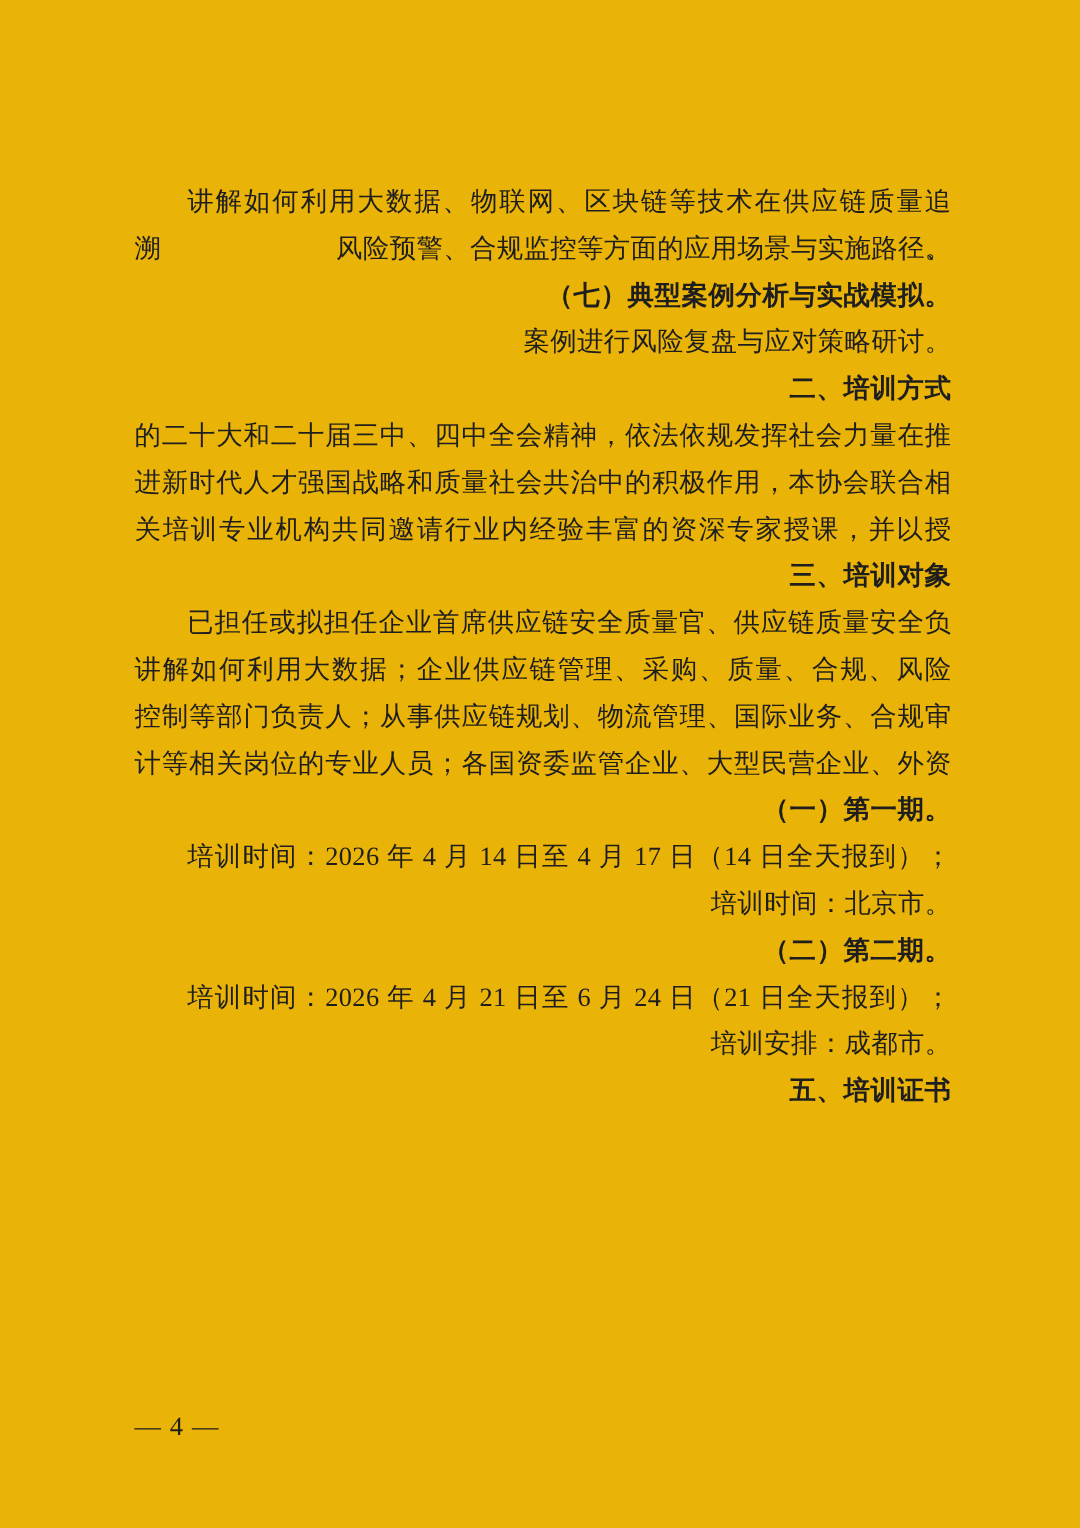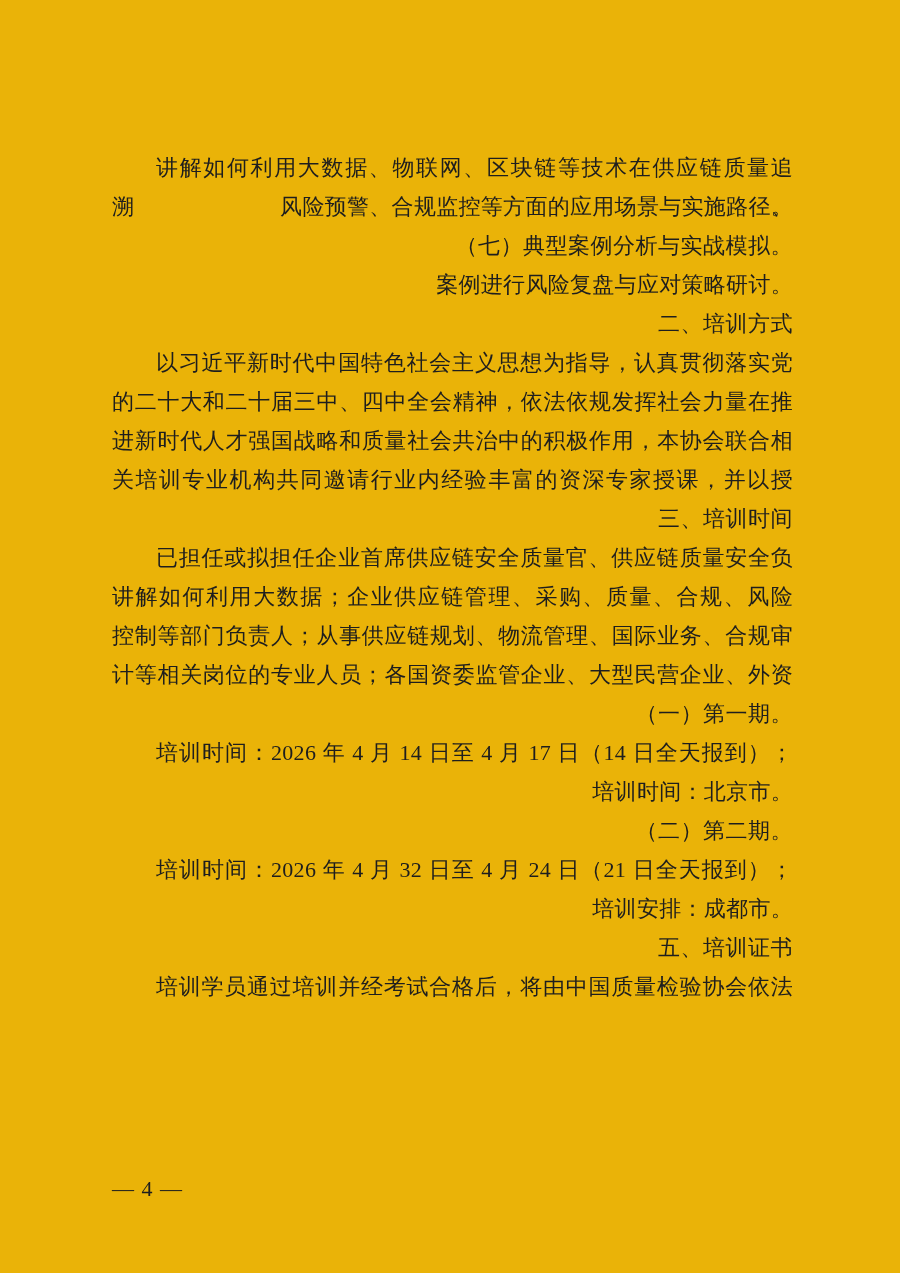--- a/index.html
+++ b/index.html
@@ -28,21 +28,21 @@
     line-height: 39px;
     font-size: 22px;
     white-space: normal;
     text-align: right;
     letter-spacing: 0.3px;
   }
   .line.indent {
     text-indent: 44px;
   }
   .line.bold {
-    font-weight: 400;
+    font-weight: 700;
     font-family: "Liberation Sans", "DejaVu Sans", sans-serif;
     letter-spacing: 0.5px;
   }
   .line.justify {
     text-align: justify;
     text-align-last: justify;
   }
   .footer {
     position: absolute;
     left: 112px;
@@ -57,32 +57,30 @@
 </head>
 <body>
 
 <div class="page">
   <div class="content" id="document-body">
       <div class="line indent justify">讲解如何利用大数据、物联网、区块链等技术在供应链质量追溯、</div>
       <div class="line">风险预警、合规监控等方面的应用场景与实施路径。</div>
       <div class="line indent bold">（七）典型案例分析与实战模拟。</div>
       <div class="line">案例进行风险复盘与应对策略研讨。</div>
       <div class="line indent bold">二、培训方式</div>
-      <div class="line indent justify">以习近平新时代中国特色社会主义思想为指导，认真贯彻落实党</div>
       <div class="line justify">的二十大和二十届三中、四中全会精神，依法依规发挥社会力量在推</div>
       <div class="line justify">进新时代人才强国战略和质量社会共治中的积极作用，本协会联合相</div>
       <div class="line justify">关培训专业机构共同邀请行业内经验丰富的资深专家授课，并以授</div>
-      <div class="line indent bold">三、培训时间</div>
+      <div class="line indent bold">三、培训对象</div>
       <div class="line indent justify">已担任或拟担任企业首席供应链安全质量官、供应链质量安全负</div>
       <div class="line justify">讲解如何利用大数据；企业供应链管理、采购、质量、合规、风险</div>
       <div class="line justify">控制等部门负责人；从事供应链规划、物流管理、国际业务、合规审</div>
       <div class="line justify">计等相关岗位的专业人员；各国资委监管企业、大型民营企业、外资</div>
       <div class="line indent bold">（一）第一期。</div>
       <div class="line indent justify">培训时间：2026 年 4 月 14 日至 4 月 17 日（14 日全天报到）；</div>
       <div class="line indent">培训时间：北京市。</div>
       <div class="line indent bold">（二）第二期。</div>
-      <div class="line indent justify">培训时间：2026 年 4 月 32 日至 4 月 24 日（21 日全天报到）；</div>
+      <div class="line indent justify">培训时间：2026 年 4 月 21 日至 6 月 24 日（21 日全天报到）；</div>
       <div class="line indent">培训安排：成都市。</div>
       <div class="line indent bold">五、培训证书</div>
-      <div class="line indent justify">培训学员通过培训并经考试合格后，将由中国质量检验协会依法</div>
     </div>
   <div class="footer">— 4 —</div>
 </div>
 
 </body></html>

